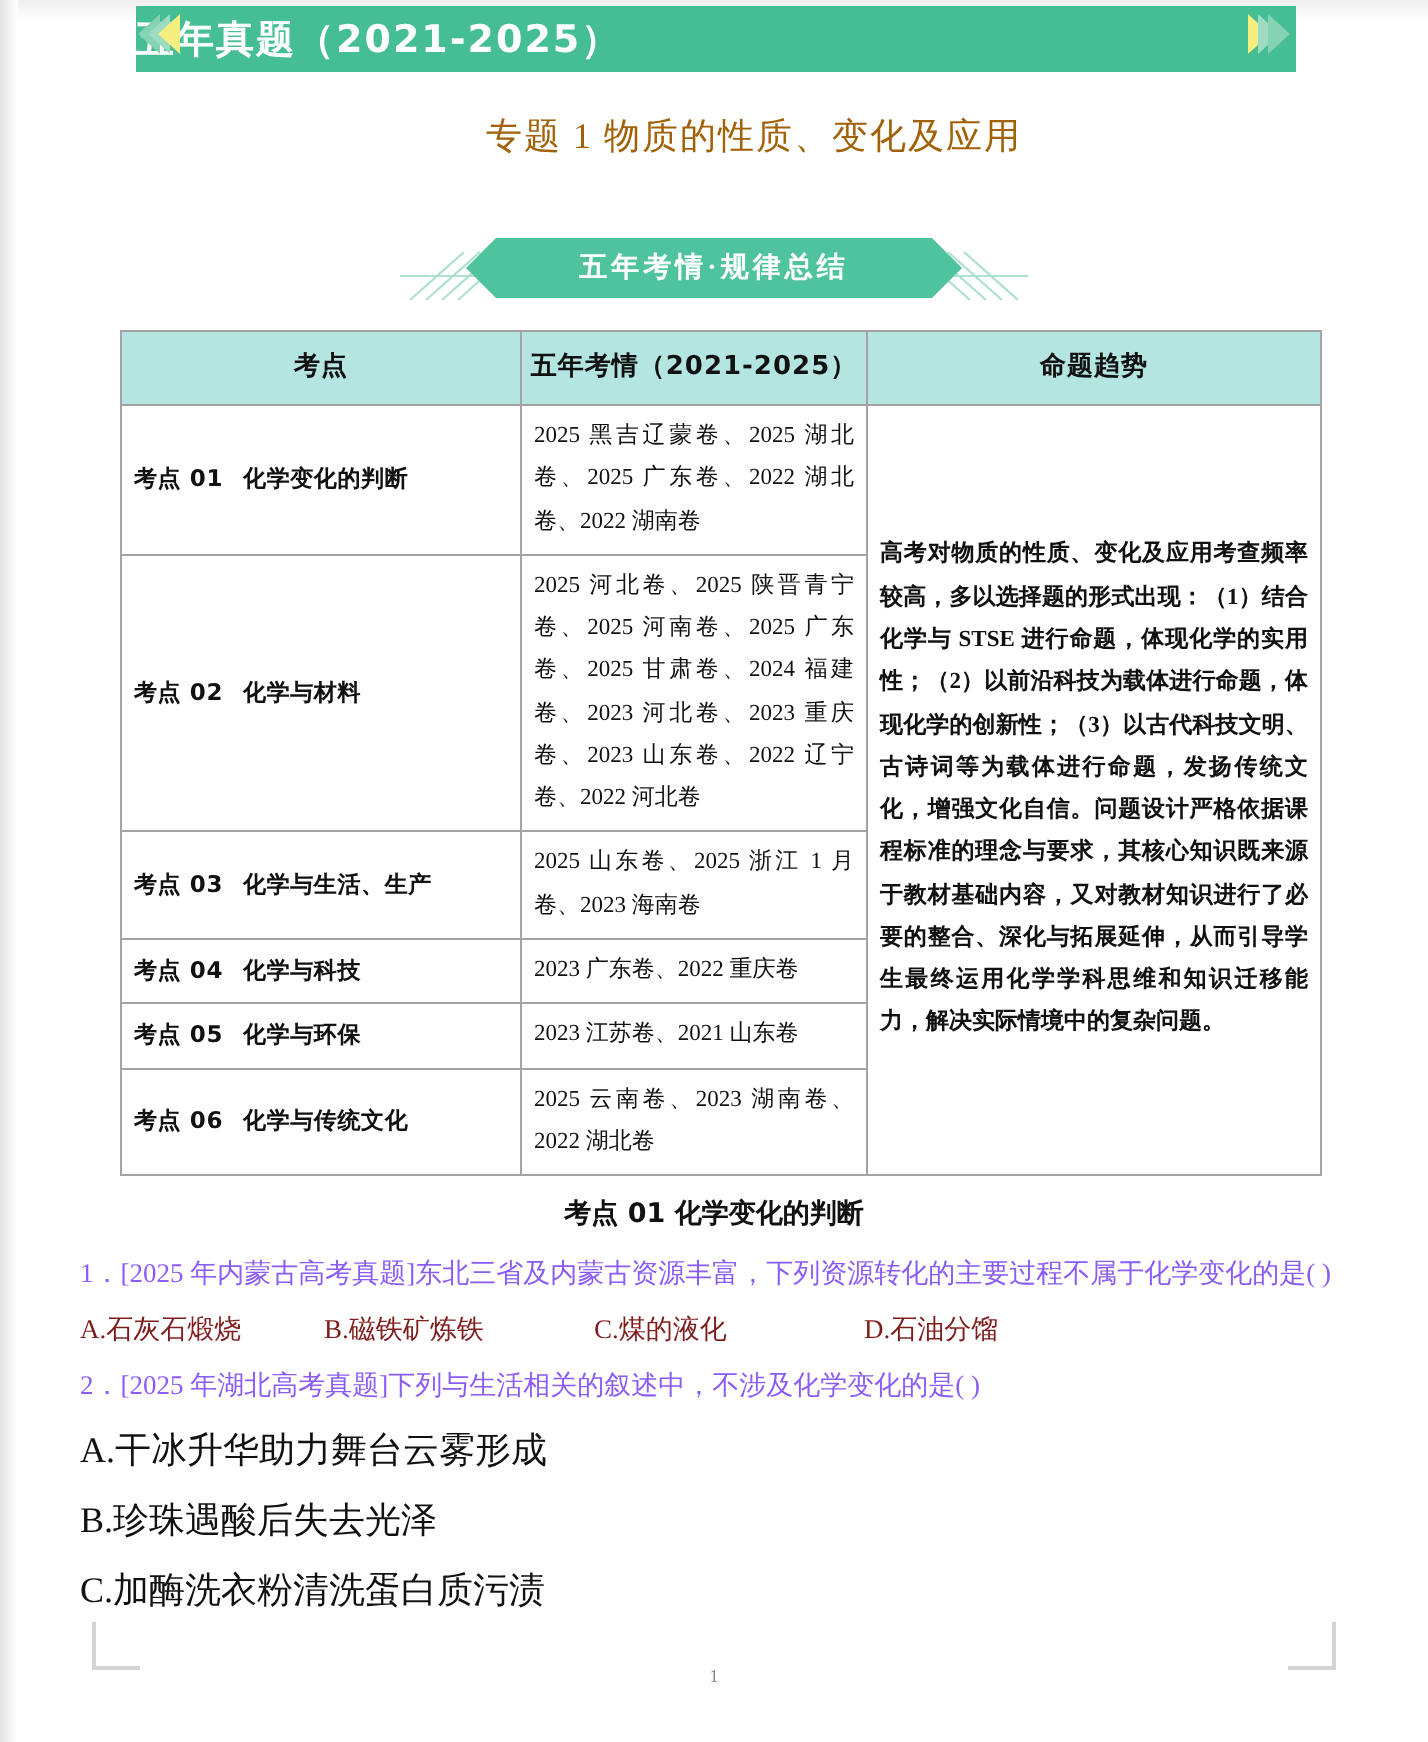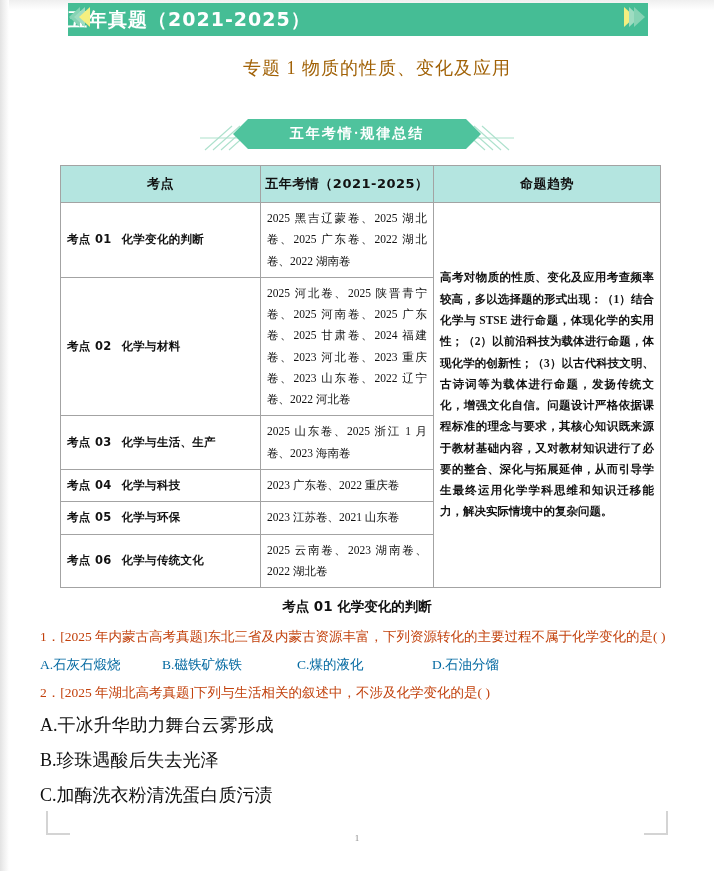--- a/index.html
+++ b/index.html
@@ -149,28 +149,28 @@
     text-align: center;
     font-family: "DejaVu Sans", "Liberation Sans", sans-serif;
     font-weight: bold;
     font-size: 13.5px;
     color: #111111;
     margin-bottom: 9px;
   }
   .q-stem {
     font-size: 13.5px;
     line-height: 1.85;
-    color: #c2410c;
+    color: #8b5cf6;
     text-align: justify;
     margin-bottom: 2px;
   }
   .q-opts-inline {
     font-size: 13.5px;
     line-height: 1.9;
-    color: #0369a1;
+    color: #7f1d1d;
     display: flex;
     margin-bottom: 3px;
   }
   .q-opts-inline span { display: inline-block; }
   .opt-w1 { width: 122px; }
   .opt-w2 { width: 135px; }
   .opt-w3 { width: 135px; }
   .q-opt-block {
     font-size: 18px;
     line-height: 1.95;

